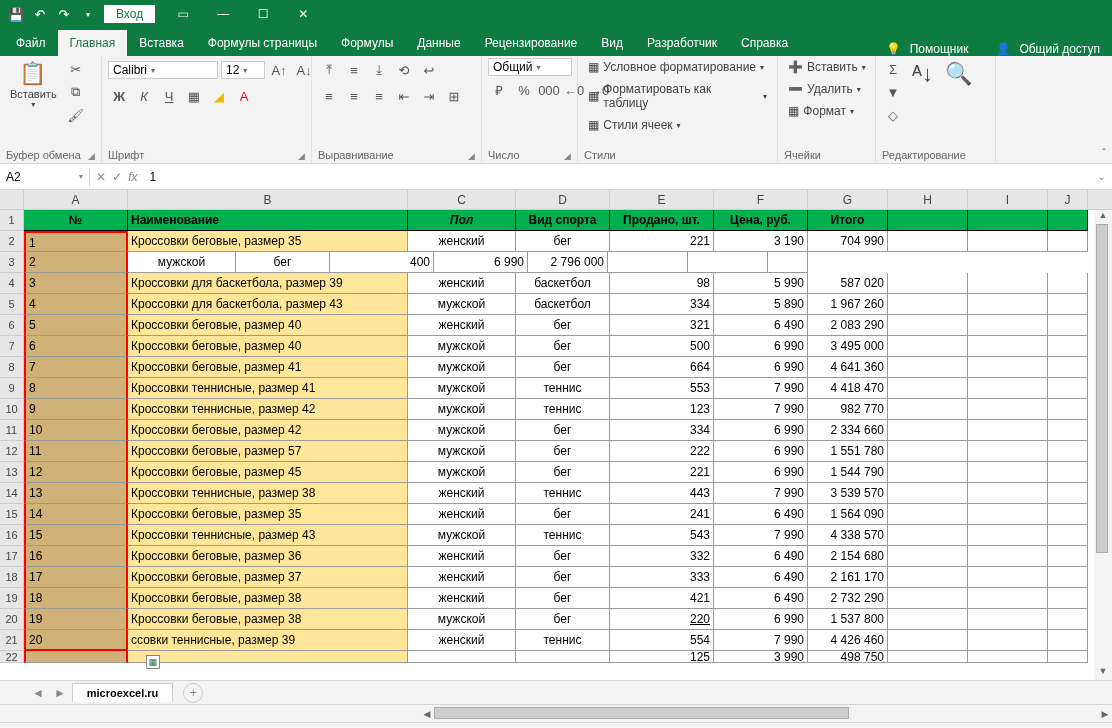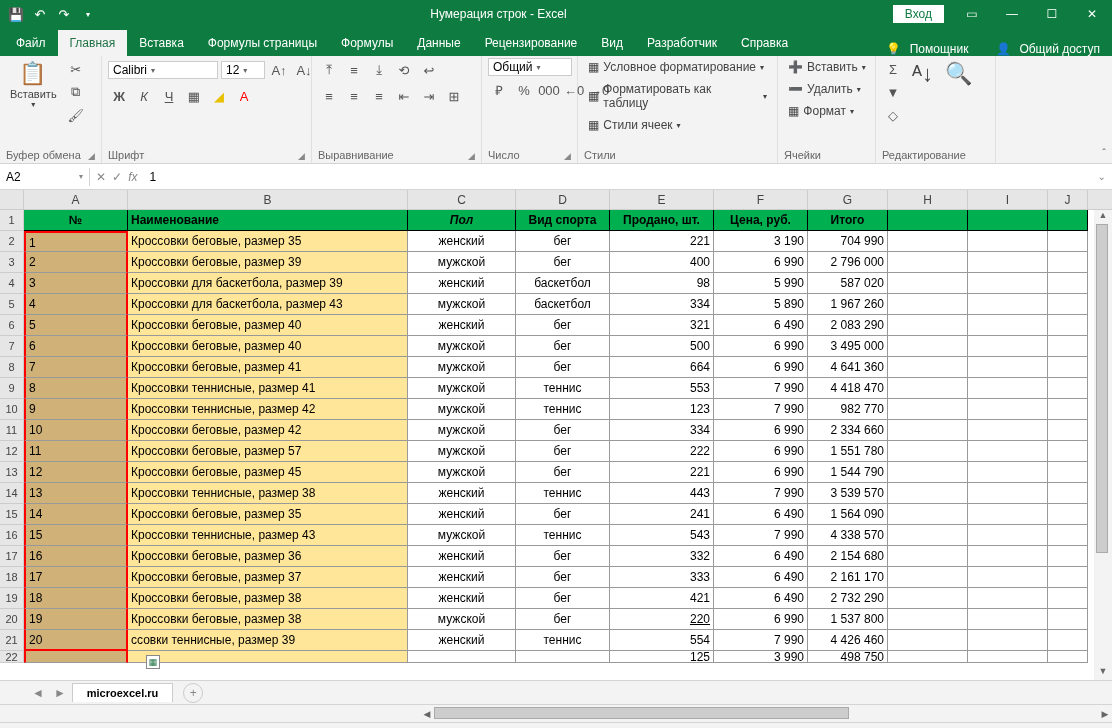--- a/index.html
+++ b/index.html
@@ -81,21 +81,20 @@
 </head>
 <body>
 
 <div class="titlebar">
   <div class="qat">
     <span>💾</span>
     <span>↶</span>
     <span>↷</span>
     <span style="font-size:8px">▾</span>
   </div>
-  <div class="title">Нумерация строк  -  Excel</div>
   <div class="signin">Вход</div>
   <div class="winctl">
     <span>▭</span>
     <span>—</span>
     <span>☐</span>
     <span>✕</span>
   </div>
 </div>
 
 <div class="tabs">
@@ -336,21 +335,20 @@
           <div class="cell cd" style="width: 94px;">бег</div>
           <div class="cell ce" style="width: 104px;">221</div>
           <div class="cell cf" style="width: 94px;">3 190</div>
           <div class="cell cg" style="width: 80px;">704 990</div>
           <div class="cell ch" style="width: 80px;"></div>
           <div class="cell ci" style="width: 80px;"></div>
           <div class="cell cj" style="width: 40px;"></div>
         </div>
         <div class="row data">
           <div class="cell ca" style="width: 104px;">2</div>
-          <div class="cell cb" style="width: 280px;">Кроссовки беговые, размер 39</div>
           <div class="cell cc" style="width: 108px;">мужской</div>
           <div class="cell cd" style="width: 94px;">бег</div>
           <div class="cell ce" style="width: 104px;">400</div>
           <div class="cell cf" style="width: 94px;">6 990</div>
           <div class="cell cg" style="width: 80px;">2 796 000</div>
           <div class="cell ch" style="width: 80px;"></div>
           <div class="cell ci" style="width: 80px;"></div>
           <div class="cell cj" style="width: 40px;"></div>
         </div>
         <div class="row data">

